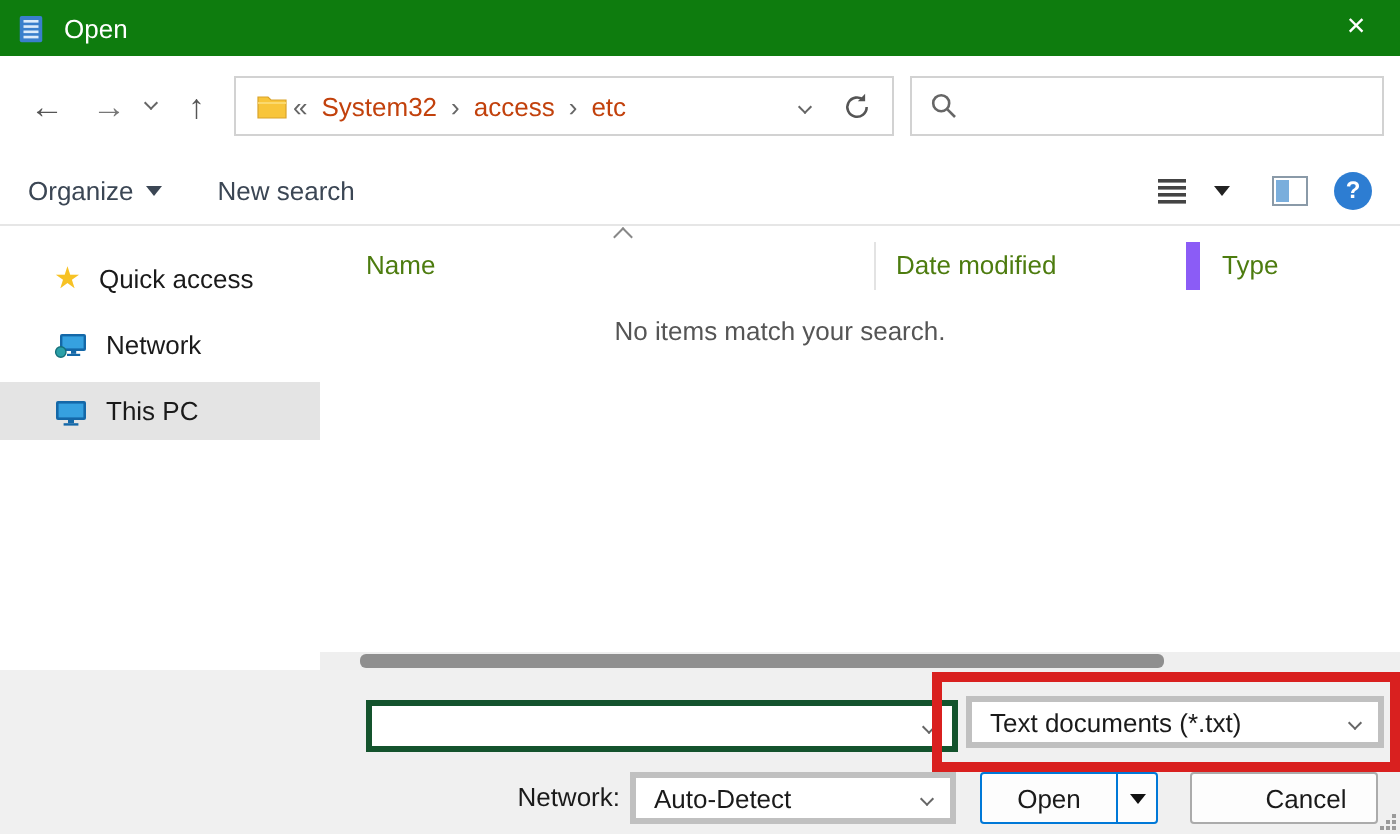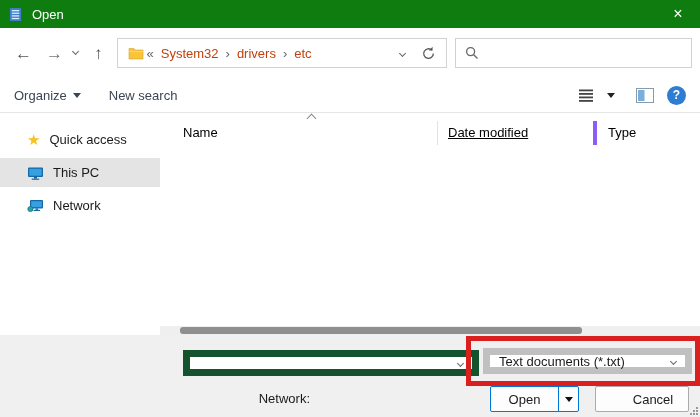--- a/index.html
+++ b/index.html
@@ -33,33 +33,33 @@
   .tool-right { margin-left:auto; display:flex; align-items:center; gap:13px; }
   .help-circle { width:19px; height:19px; border-radius:50%; background:#2d7dd2; color:#fff; font-size:12px; font-weight:bold; display:flex; align-items:center; justify-content:center; }
 
   
   .content { height:222px; display:flex; background:#fff; }
   .sidebar { width:160px; padding-top:12px; }
   .side-item { height:29px; display:flex; align-items:center; padding-left:27px; gap:9px; margin-bottom:4px; }
   .side-item.selected { background:#e4e4e4; }
   .star { color:#f7c224; font-size:15px; line-height:1; }
   .filelist { flex:1; position:relative; }
-  .headers { display:flex; margin-top:8px; height:24px; line-height:24px; color:#000000; }
+  .headers { display:flex; margin-top:8px; height:24px; line-height:24px; color:#4d7c0f; }
   .h-name { width:277px; padding-left:23px; }
-  .h-date { width:156px; padding-left:10px; border-left:1px solid #e3e3e3;text-decoration:underline; }
-  .h-type { width:107px; padding-left:11px; border-left:4px solid #8b5cf6; }
+  .h-date { width:156px; padding-left:10px; border-left:1px solid #e3e3e3; }
+  .h-type { width:107px; padding-left:11px; border-left:7px solid #8b5cf6; }
   .sort-chev { position:absolute; top:2px; left:148px; width:7px; height:7px; border-right:1.4px solid #888; border-bottom:1.4px solid #888; transform:rotate(-135deg); }
   .empty-msg { position:absolute; top:45px; left:230px; transform:translateX(-50%); color:#555; white-space:nowrap; }
   .hscroll { position:absolute; left:0; right:0; bottom:0; height:9px; background:#efefef; }
   .hthumb { position:absolute; left:20px; top:1px; width:402px; height:7px; background:#8f8f8f; border-radius:3px; }
 
   
   .footer { position:relative; height:82px; background:#f0f0f0; }
   .flabel { position:absolute; line-height:26px; text-align:right; color:#1a1a1a; }
-  .combo { position:absolute; height:26px; background:#fff; border:7px solid #14532d; display:flex; align-items:center; padding:0 9px; }
+  .combo { position:absolute; height:26px; background:#fff; border:3px solid #14532d; display:flex; align-items:center; padding:0 9px; }
   .combo .chev { margin-left:auto; }
   .combo input { flex:1; border:none; outline:none; font:13px "Liberation Sans","DejaVu Sans",sans-serif; background:transparent; }
   .btn { position:absolute; height:26px; background:#fdfdfd; border:1px solid #ababab; border-radius:2px; display:flex; align-items:center; justify-content:center; font-size:13px; color:#1a1a1a;padding-left:22px; }
   .open-btn { border:1px solid #0078d7; padding:0; }
   .open-main { flex:1; text-align:center; }
   .open-arrow { width:20px; height:100%; border-left:1px solid #0078d7; display:flex; align-items:center; justify-content:center; }
   .tri-solid { width:0; height:0; border-left:4px solid transparent; border-right:4px solid transparent; border-top:5px solid #111; }
 
   .annotation { position:absolute; left:466px; top:336px; width:234px; height:50px; border:5px solid #d9201f; z-index:20; pointer-events:none; }
   .grip { position:absolute; right:2px; bottom:2px; }
@@ -90,21 +90,21 @@
     <span class="navbtn"><span>↑</span></span>
 
     <div class="addressbar">
       <svg width="16" height="14" viewBox="0 0 16 14">
         <path d="M1 2.5h5l1.5 1.5H15v9H1z" fill="#f8c53a" stroke="#d9a32a" stroke-width="0.6"></path>
         <path d="M1 5h14v1H1z" fill="#fbd96e"></path>
       </svg>
       <span class="crumb-sep">«</span>
       <span class="crumb">System32</span>
       <span class="crumb-sep">›</span>
-      <span class="crumb">drivers</span>
+      <span class="crumb">access</span>
       <span class="crumb-sep">›</span>
       <span class="crumb">etc</span>
       <span class="addr-right">
         <span class="chev chev-sm"></span>
         <svg width="15" height="15" viewBox="0 0 14 14">
           <path d="M11.5 7a4.5 4.5 0 1 1-1.4-3.2" fill="none" stroke="#555" stroke-width="1.2"></path>
           <path d="M10.8 0.8 L10.8 4.3 L7.4 4.3 Z" fill="#555"></path>
         </svg>
       </span>
     </div>
@@ -142,66 +142,71 @@
       </div>
     </div>
   </div>
 
   <div class="content">
     <div class="sidebar">
       <div class="side-item">
         <span class="star">★</span>
         <span>Quick access</span>
       </div>
-      <div class="side-item selected">
-        <svg width="17" height="16" viewBox="0 0 17 16">
-          <rect x="1" y="2.5" width="15" height="9.5" rx="1" fill="#1468a8"></rect>
-          <rect x="2.3" y="3.8" width="12.4" height="6.9" fill="#36a1e0"></rect>
-          <rect x="7" y="12" width="3" height="1.6" fill="#1468a8"></rect>
-          <rect x="4.8" y="13.6" width="7.4" height="1.2" fill="#1468a8"></rect>
-        </svg>
-        <span>This PC</span>
-      </div>
       <div class="side-item">
         <svg width="17" height="16" viewBox="0 0 17 16">
           <rect x="3" y="2" width="13" height="8.5" rx="1" fill="#1468a8"></rect>
           <rect x="4.2" y="3.2" width="10.6" height="6" fill="#36a1e0"></rect>
           <rect x="8.5" y="10.5" width="2.6" height="1.4" fill="#1468a8"></rect>
           <rect x="6.5" y="11.9" width="6.6" height="1.1" fill="#1468a8"></rect>
           <circle cx="3.4" cy="11" r="2.6" fill="#2aa0a8" stroke="#15707a" stroke-width="0.7"></circle>
         </svg>
         <span>Network</span>
       </div>
+      <div class="side-item selected">
+        <svg width="17" height="16" viewBox="0 0 17 16">
+          <rect x="1" y="2.5" width="15" height="9.5" rx="1" fill="#1468a8"></rect>
+          <rect x="2.3" y="3.8" width="12.4" height="6.9" fill="#36a1e0"></rect>
+          <rect x="7" y="12" width="3" height="1.6" fill="#1468a8"></rect>
+          <rect x="4.8" y="13.6" width="7.4" height="1.2" fill="#1468a8"></rect>
+        </svg>
+        <span>This PC</span>
+      </div>
     </div>
 
     <div class="filelist">
       <span class="sort-chev"></span>
       <div class="headers">
         <div class="h-name">Name</div>
         <div class="h-date">Date modified</div>
         <div class="h-type">Type</div>
       </div>
+      <div class="empty-msg">No items match your search.</div>
       <div class="hscroll">
         <div class="hthumb"></div>
       </div>
     </div>
   </div>
 
   <div class="footer">
     <div class="combo" style="left:183px;top:15px;width:296px;">
       <input type="text" value="" style="">
       <span class="chev chev-sm"></span>
     </div>
 
     <div class="combo" style="left:483px;top:13px;width:209px;border-color:#c0c0c0;">
       <span>Text documents (*.txt)</span>
       <span class="chev chev-sm"></span>
     </div>
 
     <div class="flabel" style="left:180px;top:51px;width:130px;">Network:</div>
+    <div class="combo" style="left:315px;top:51px;width:163px;border-color:#c0c0c0;">
+      <span>Auto-Detect</span>
+      <span class="chev chev-sm"></span>
+    </div>
 
     <div class="btn open-btn" style="left:490px;top:51px;width:89px;">
       <span class="open-main">Open</span>
       <span class="open-arrow">
         <span class="tri-solid"></span>
       </span>
     </div>
     <div class="btn" style="left:595px;top:51px;width:94px;">
       <span>Cancel</span>
     </div>

